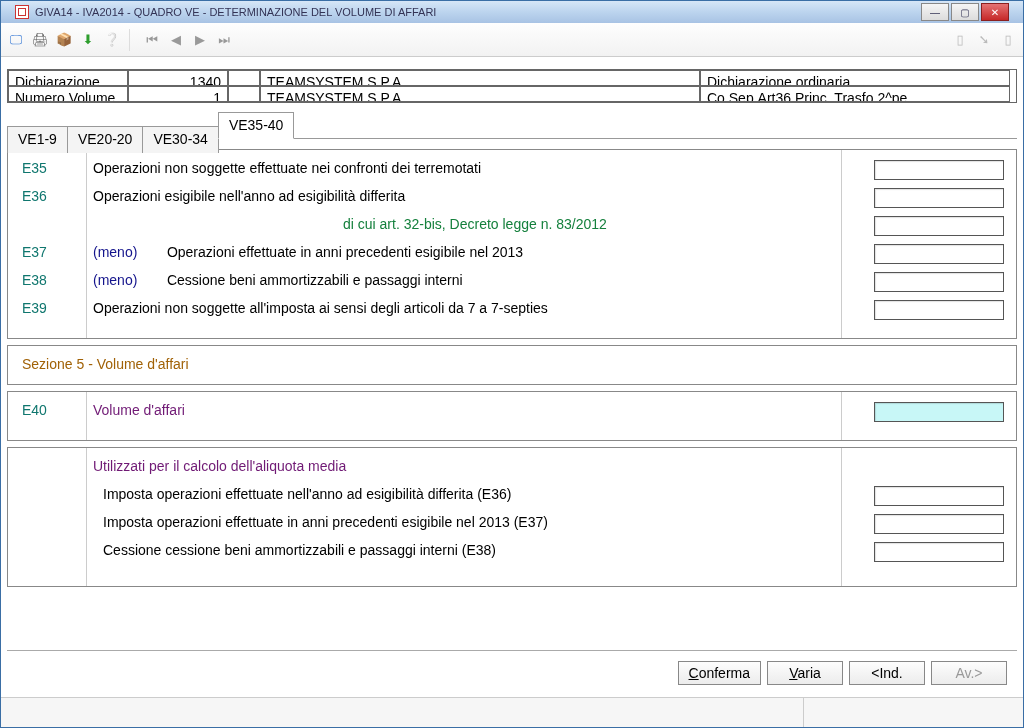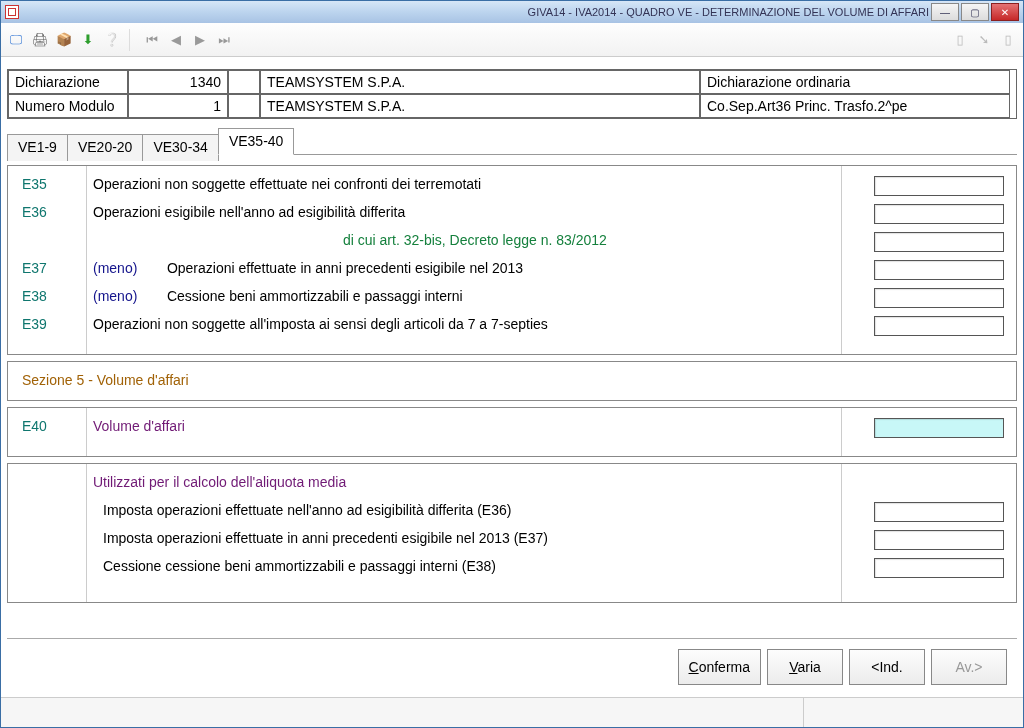--- a/index.html
+++ b/index.html
@@ -17,24 +17,23 @@
     border: 1px solid #3a6ea5;
     display: flex;
     flex-direction: column;
     position: relative;
   }
   .titlebar {
     height: 22px;
     background: linear-gradient(to bottom, #d6e6f7 0%, #bcd4ee 50%, #a8c3e4 100%);
     display: flex;
     align-items: center;
-    padding: 0 4px;
+    padding: 0 14px;
     font-size: 11px;
     color: #335;
-    text-align: right;
   }
   .titlebar .app-icon {
     width: 14px; height: 14px;
     background: #fff;
     border: 1px solid #c33;
     margin-right: 6px;
     position: relative;
   }
   .titlebar .app-icon::before {
     content:'';
@@ -82,42 +81,42 @@
     font-size:14px;
   }
   .header-grid {
     display:grid;
     grid-template-columns: 120px 100px 32px 440px 310px;
     border:1px solid #666;
   }
   .header-grid > div {
     border:1px solid #666;
     padding: 3px 6px;
-    height: 24px;
+    height: 16px;
     line-height:16px;
     font-size:14px;
     overflow:hidden;
     white-space:nowrap;
   }
   .header-grid .num { text-align:right; }
   .tabs {
     display:flex;
     margin-top:8px;
     border-bottom:1px solid #999;
     font-size:14px;
   }
   .tab {
     padding: 4px 10px 5px 10px;
     border:1px solid #999;
     border-bottom:none;
     background:#f4f4f4;
     margin-right:-1px;
     cursor:pointer;
     position:relative;
-    top:7px;
+    top:15px;
   }
   .tab.active {
     background:#fff;
     border-bottom:1px solid #fff;
     top:1px;
     z-index:1;
   }
   .panel-stack {
     flex:1;
     overflow-y:auto;
@@ -164,21 +163,21 @@
   .narrow-text { color:#701a75; }
   .footer-btns {
     border-top:1px solid #aaa;
     padding:10px 10px 6px 10px;
     display:flex;
     justify-content:flex-end;
     gap:6px;
     margin-top:14px;
   }
   .btn {
-    min-width:76px; height:36px;
+    min-width:76px; height:24px;
     border:1px solid #888;
     background:linear-gradient(to bottom,#fdfdfd,#ececec);
     font-size:14px;
     cursor:pointer;
     padding:0 10px;
   }
   .btn.disabled { color:#999; cursor:default; }
   .statusbar {
     height:30px;
     background:#f6f6f6;
@@ -224,21 +223,21 @@
 
   <div class="content-area">
 
     <div class="header-grid">
       <div>Dichiarazione</div>
       <div class="num">1340</div>
       <div></div>
       <div>TEAMSYSTEM S.P.A.</div>
       <div>Dichiarazione ordinaria</div>
 
-      <div>Numero Modulo</div>
+      <div>Numero Volume</div>
       <div class="num">1</div>
       <div></div>
       <div>TEAMSYSTEM S.P.A.</div>
       <div>Co.Sep.Art36   Princ.   Trasfo.2^pe</div>
     </div>
 
     <div class="tabs">
       <div class="tab">VE1-9</div>
       <div class="tab">VE20-20</div>
       <div class="tab">VE30-34</div>

